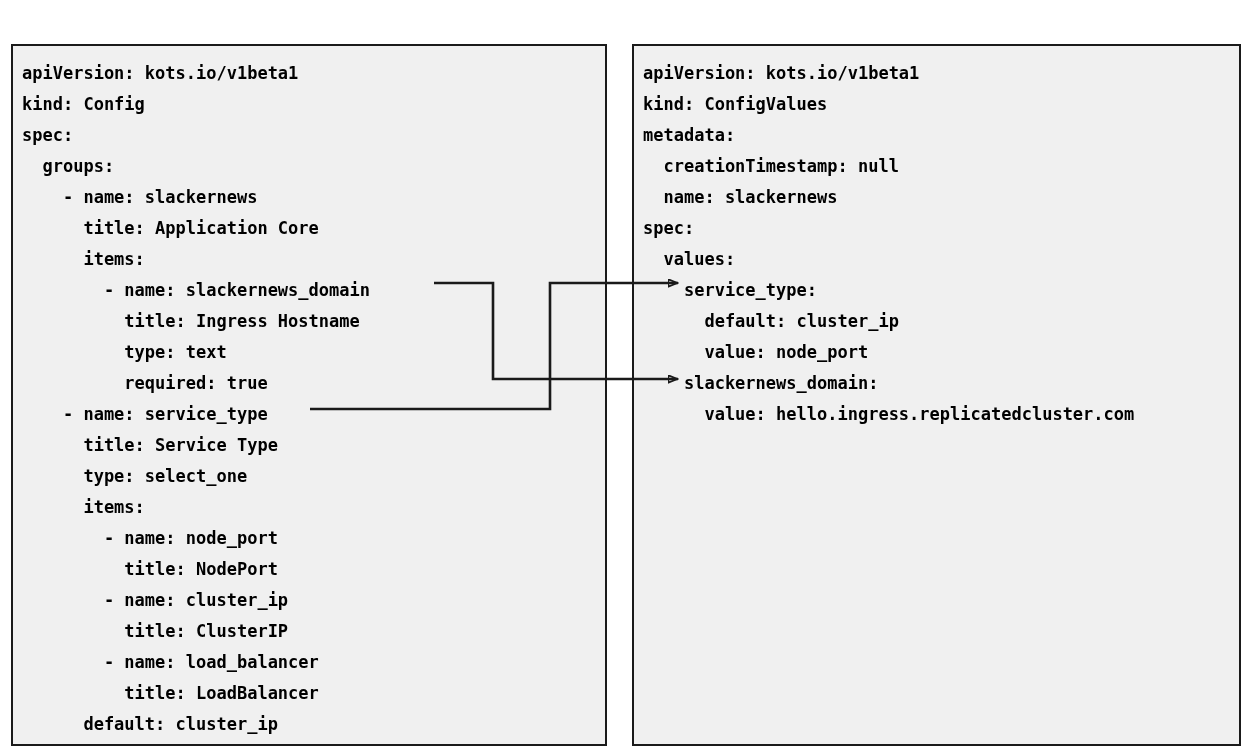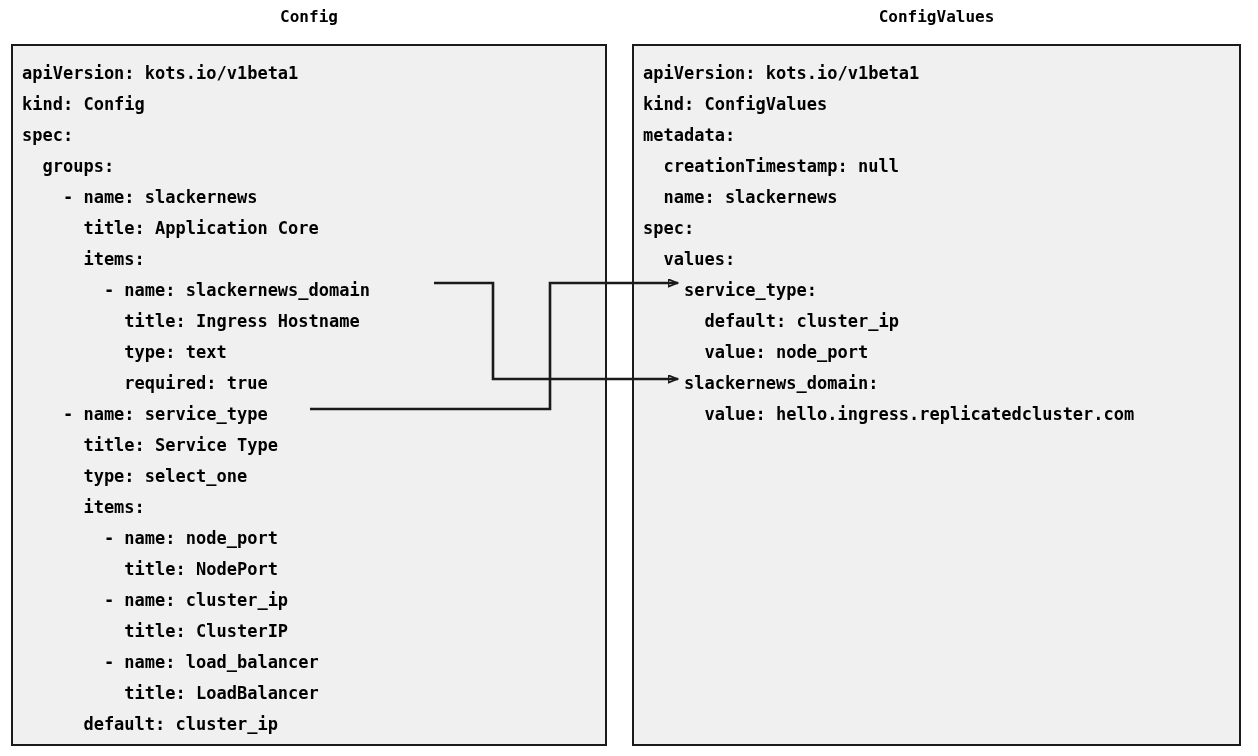--- a/index.html
+++ b/index.html
@@ -74,23 +74,21 @@
     width: 1258px;
     height: 756px;
     pointer-events: none;
   }
 </style>
 </head>
 <body>
 
 <div id="canvas">
 
-  <div class="panel-title" id="title-left">Config</div>
 
-  <div class="panel-title" id="title-right">ConfigValues</div>
 
   <div class="panel" id="panel-left">
     <div class="yaml" id="yaml-left"><span class="yline">apiVersion: kots.io/v1beta1</span><span class="yline">kind: Config</span><span class="yline">spec:</span><span class="yline">  groups:</span><span class="yline">    - name: slackernews</span><span class="yline">      title: Application Core</span><span class="yline">      items:</span><span class="yline">        - name: slackernews_domain</span><span class="yline">          title: Ingress Hostname</span><span class="yline">          type: text</span><span class="yline">          required: true</span><span class="yline">    - name: service_type</span><span class="yline">      title: Service Type</span><span class="yline">      type: select_one</span><span class="yline">      items:</span><span class="yline">        - name: node_port</span><span class="yline">          title: NodePort</span><span class="yline">        - name: cluster_ip</span><span class="yline">          title: ClusterIP</span><span class="yline">        - name: load_balancer</span><span class="yline">          title: LoadBalancer</span><span class="yline">      default: cluster_ip</span></div>
   </div>
 
   <div class="panel" id="panel-right">
     <div class="yaml" id="yaml-right"><span class="yline">apiVersion: kots.io/v1beta1</span><span class="yline">kind: ConfigValues</span><span class="yline">metadata:</span><span class="yline">  creationTimestamp: null</span><span class="yline">  name: slackernews</span><span class="yline">spec:</span><span class="yline">  values:</span><span class="yline">    service_type:</span><span class="yline">      default: cluster_ip</span><span class="yline">      value: node_port</span><span class="yline">    slackernews_domain:</span><span class="yline">      value: hello.ingress.replicatedcluster.com</span></div>
   </div>
 
   <svg id="connectors" viewBox="0 0 1258 756">

